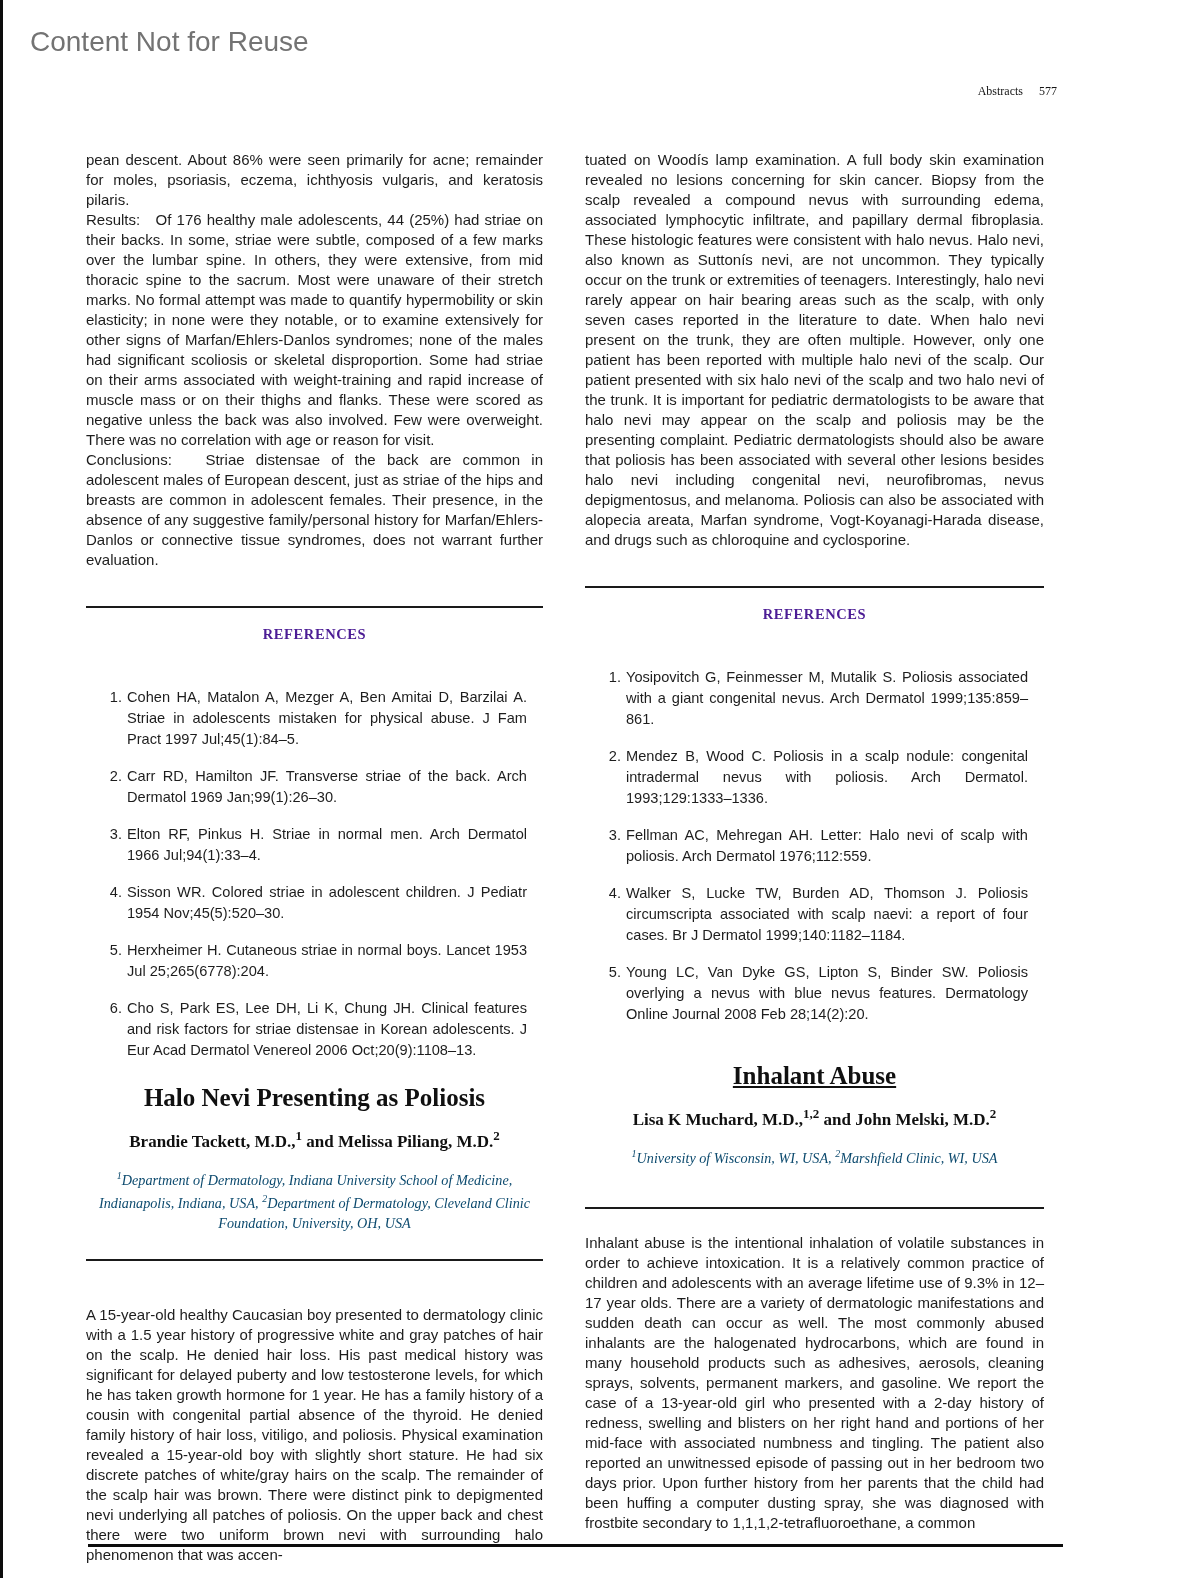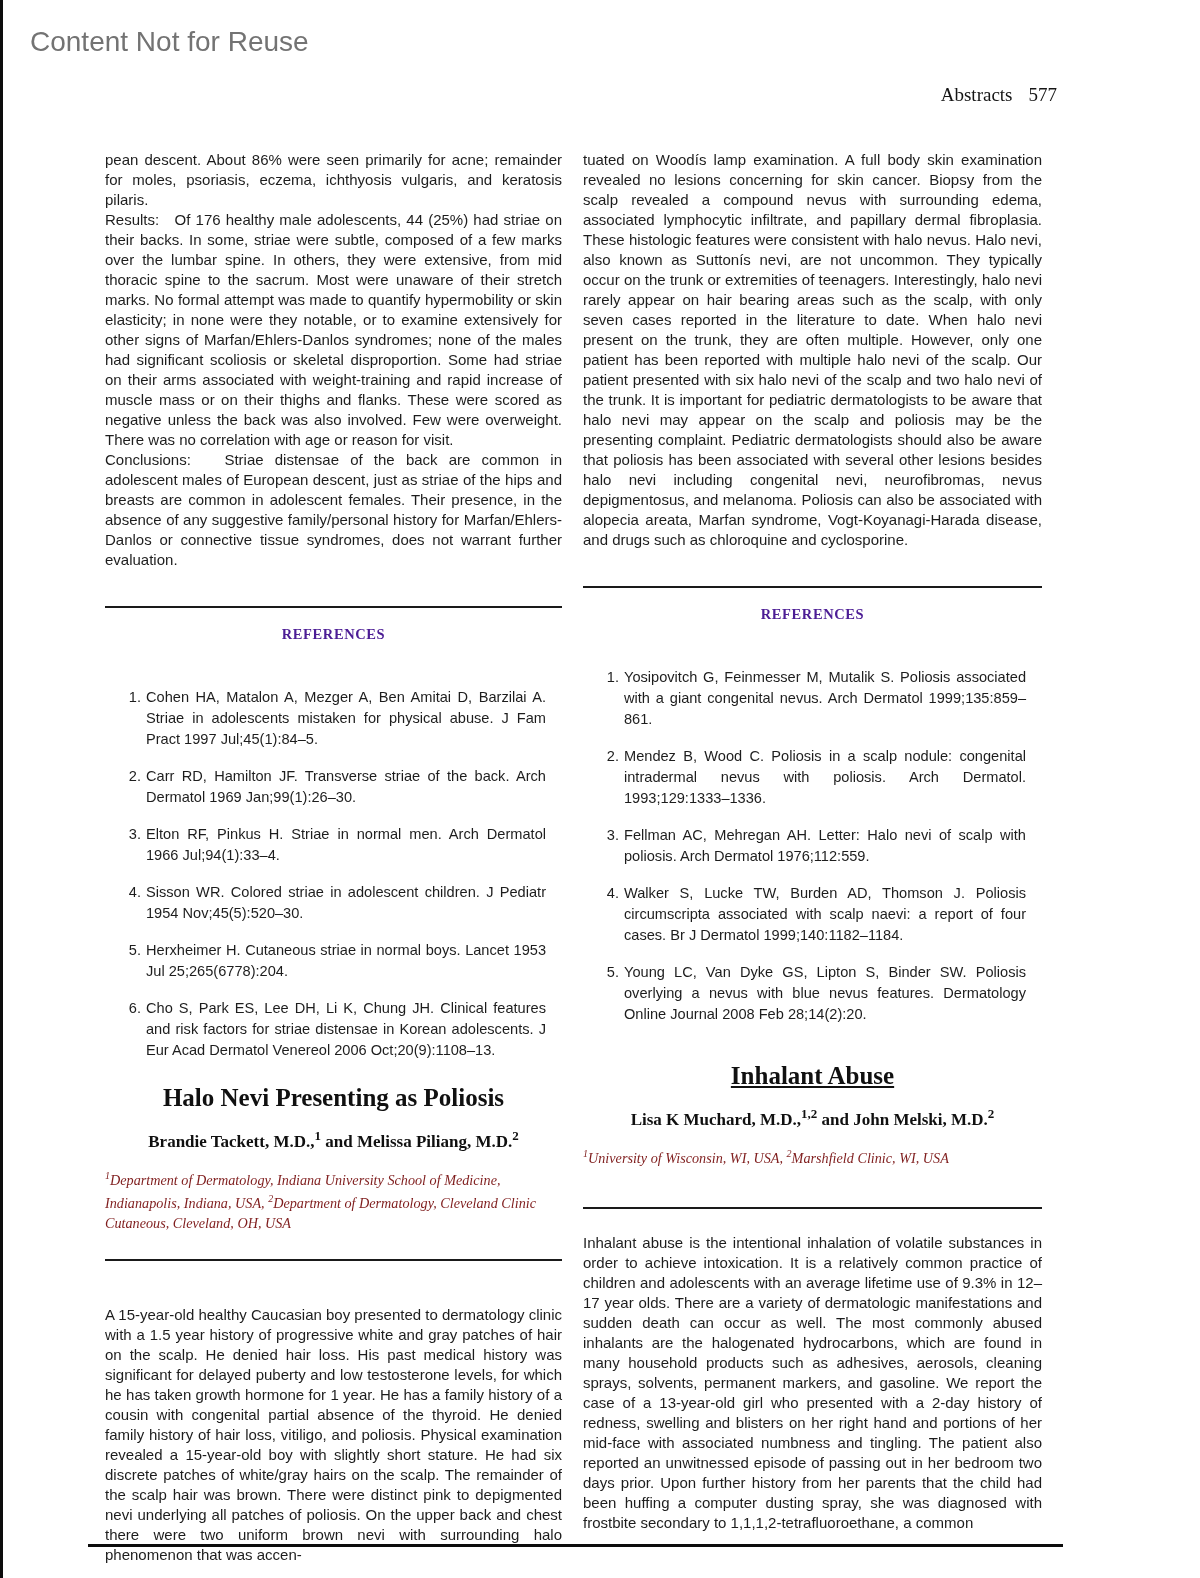--- a/index.html
+++ b/index.html
@@ -24,26 +24,26 @@
   .watermark {
     position:absolute; left:30px; top:26px;
     font-size:28px; color:#737373;
     font-family:"Liberation Sans", sans-serif;
     font-weight:400;
   }
   .running-head {
     position:absolute; left:95px; top:84px; width:962px;
     text-align:right;
     font-family:"Liberation Serif", serif;
-    font-size:19px; color:#151515;
+    font-size:12px; color:#151515;
   }
   .running-head .pageno { margin-left:16px; }
   .columns {
-    position:absolute; left:105px; top:150px;
-    display:flex; gap:21px;
+    position:absolute; left:86px; top:150px;
+    display:flex; gap:42px;
   }
   .col-left  { width:457px; }
   .col-right { width:459px; }
   .body-text {
     margin:0;
     font-size:15px; line-height:20px;
     text-align:justify;
     color:#1d1d1d;
   }
   .rule { height:2px; background:#1a1a1a; }
@@ -75,21 +75,21 @@
     margin-top:12px;
     font-family:"Liberation Serif", serif;
     font-weight:700; font-size:17px; line-height:21px;
     text-align:center; color:#101010;
   }
   .authors sup { font-size:13px; }
   .affiliation {
     margin-top:14px;
     font-family:"Liberation Serif", serif;
     font-style:italic; font-size:14.2px; line-height:20px;
-    text-align:left; color:#7f1d1d;
+    text-align:center; color:#0c4a6e;
   }
   .affiliation sup { font-size:10px; font-style:italic; }
   .article-body-left  { margin-top:44px; }
   .article-body-right { margin-top:24px; }
 </style>
 </head>
 <body>
 
 <div class="page">
 
@@ -116,21 +116,21 @@
         <li>Elton RF, Pinkus H. Striae in normal men. Arch Dermatol 1966 Jul;94(1):33–4.</li>
         <li>Sisson WR. Colored striae in adolescent children. J Pediatr 1954 Nov;45(5):520–30.</li>
         <li>Herxheimer H. Cutaneous striae in normal boys. Lancet 1953 Jul 25;265(6778):204.</li>
         <li>Cho S, Park ES, Lee DH, Li K, Chung JH. Clinical features and risk factors for striae distensae in Korean adolescents. J Eur Acad Dermatol Venereol 2006 Oct;20(9):1108–13.</li>
       </ol>
 
       <h2 class="article-title">Halo Nevi Presenting as Poliosis</h2>
 
       <div class="authors"><span>Brandie Tackett, M.D.,</span><sup>1</sup><span> and Melissa Piliang, M.D.</span><sup>2</sup></div>
 
-      <div class="affiliation"><sup>1</sup><span>Department of Dermatology, Indiana University School of Medicine, Indianapolis, Indiana, USA, </span><sup>2</sup><span>Department of Dermatology, Cleveland Clinic Cutaneous, Cleveland, OH, USA</span></div>
+      <div class="affiliation"><sup>1</sup><span>Department of Dermatology, Indiana University School of Medicine, Indianapolis, Indiana, USA, </span><sup>2</sup><span>Department of Dermatology, Cleveland Clinic Foundation, University, OH, USA</span></div>
 
       <div class="rule rule-article-left"></div>
 
       <p class="body-text article-body-left">A 15-year-old healthy Caucasian boy presented to dermatology clinic with a 1.5 year history of progressive white and gray patches of hair on the scalp. He denied hair loss. His past medical history was significant for delayed puberty and low testosterone levels, for which he has taken growth hormone for 1 year. He has a family history of a cousin with congenital partial absence of the thyroid. He denied family history of hair loss, vitiligo, and poliosis. Physical examination revealed a 15-year-old boy with slightly short stature. He had six discrete patches of white/gray hairs on the scalp. The remainder of the scalp hair was brown. There were distinct pink to depigmented nevi underlying all patches of poliosis. On the upper back and chest there were two uniform brown nevi with surrounding halo phenomenon that was accen-</p>
     </div>
 
     <div class="col col-right">
       <p class="body-text">tuated on Woodís lamp examination. A full body skin examination revealed no lesions concerning for skin cancer. Biopsy from the scalp revealed a compound nevus with surrounding edema, associated lymphocytic infiltrate, and papillary dermal fibroplasia. These histologic features were consistent with halo nevus. Halo nevi, also known as Suttonís nevi, are not uncommon. They typically occur on the trunk or extremities of teenagers. Interestingly, halo nevi rarely appear on hair bearing areas such as the scalp, with only seven cases reported in the literature to date. When halo nevi present on the trunk, they are often multiple. However, only one patient has been reported with multiple halo nevi of the scalp. Our patient presented with six halo nevi of the scalp and two halo nevi of the trunk. It is important for pediatric dermatologists to be aware that halo nevi may appear on the scalp and poliosis may be the presenting complaint. Pediatric dermatologists should also be aware that poliosis has been associated with several other lesions besides halo nevi including congenital nevi, neurofibromas, nevus depigmentosus, and melanoma. Poliosis can also be associated with alopecia areata, Marfan syndrome, Vogt-Koyanagi-Harada disease, and drugs such as chloroquine and cyclosporine.</p>
 
       <div class="rule rule-refs"></div>

